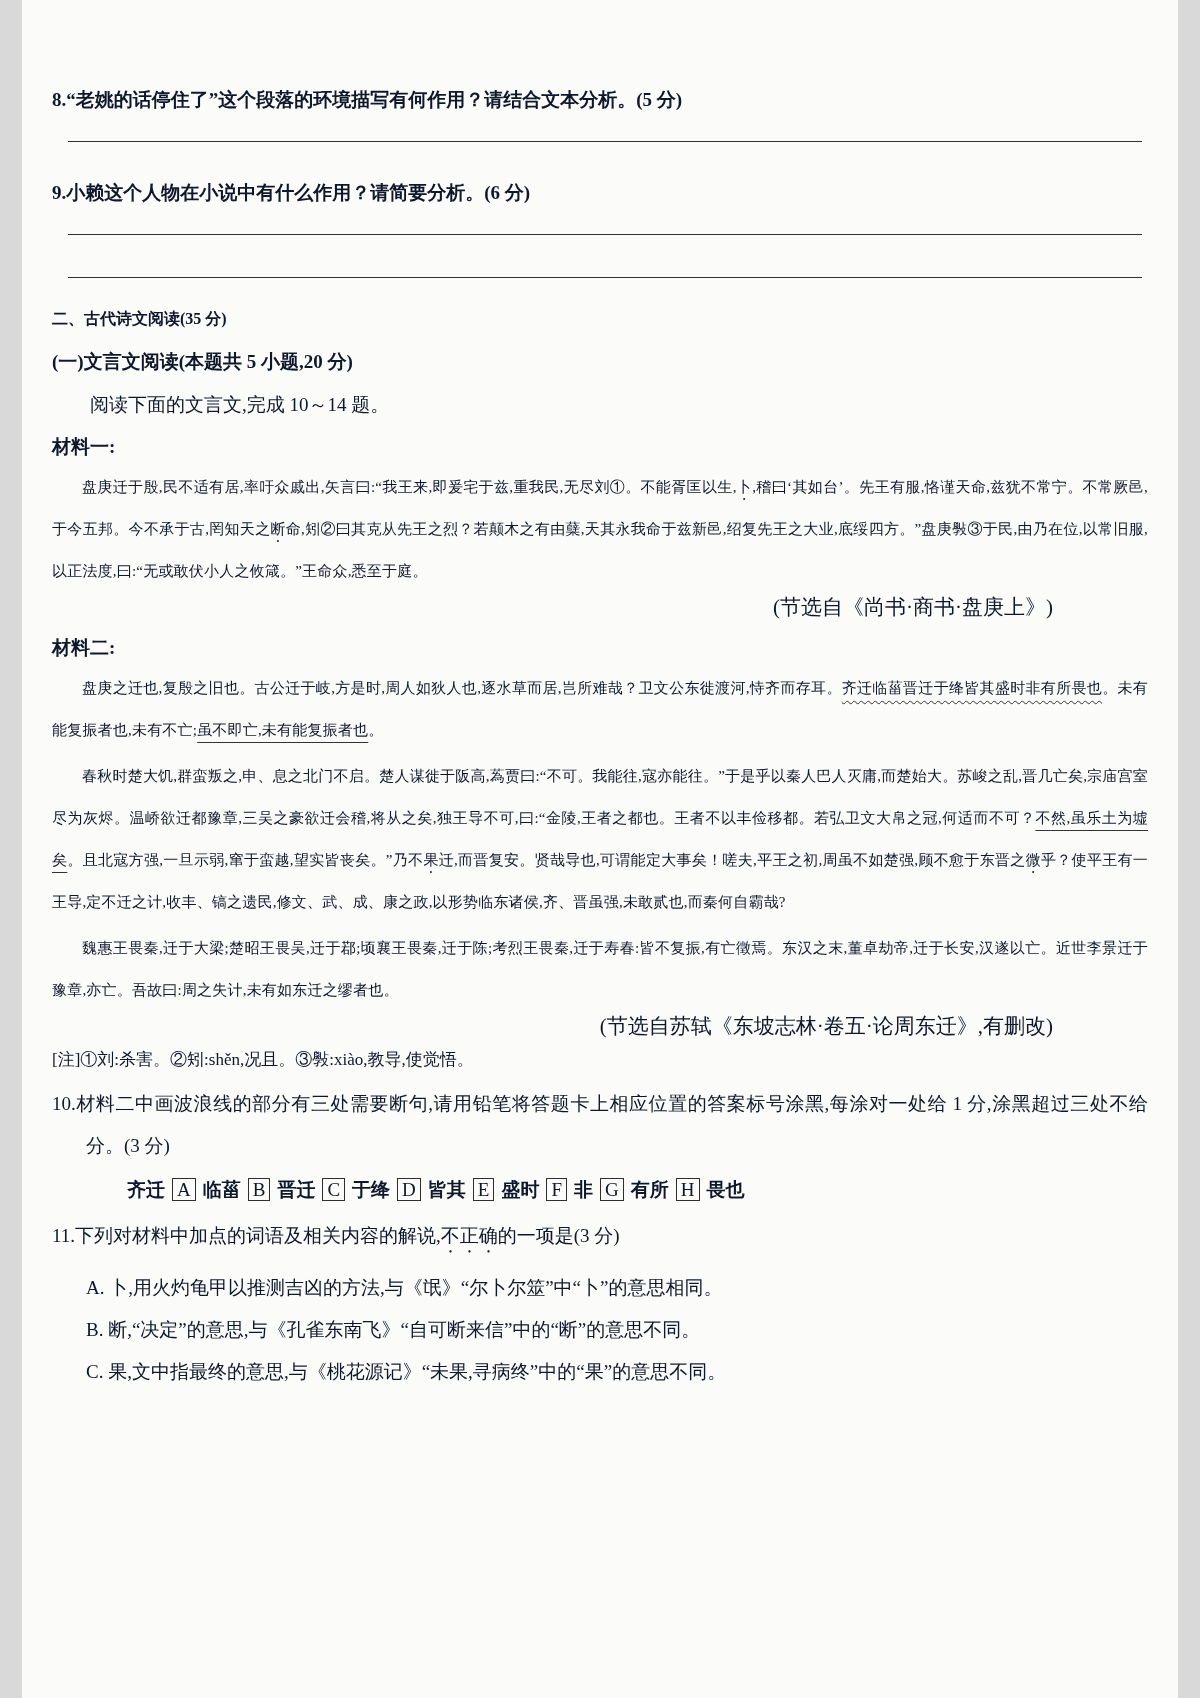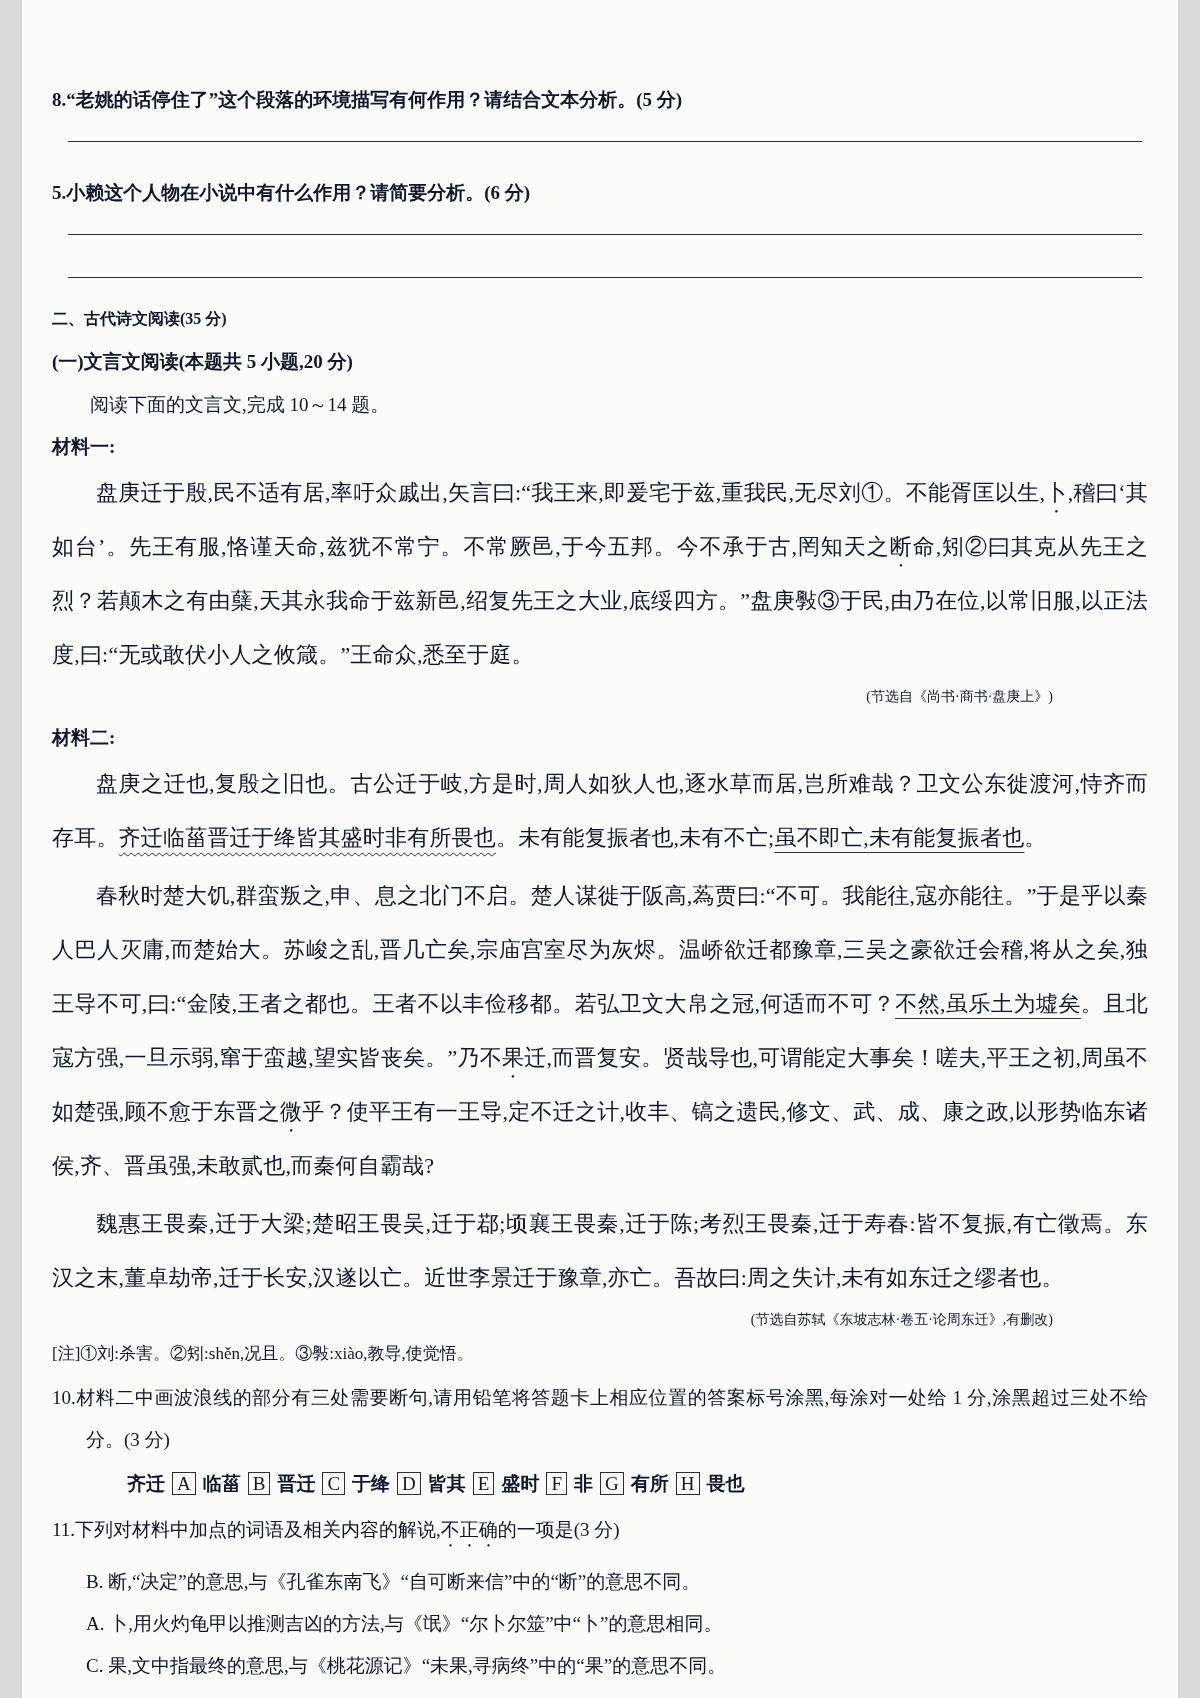--- a/index.html
+++ b/index.html
@@ -31,26 +31,26 @@
     margin-top: 13px; font-size: 19px; font-weight: 700; line-height: 30px;
   }
   .intro {
     margin-top: 13px; font-size: 19px; line-height: 30px; text-indent: 2em;
   }
   .material-label {
     margin-top: 12px; font-size: 19px; font-weight: 700; line-height: 30px;
   }
   .para {
     margin-top: 4px;
-    font-size: 22px; line-height: 54px;
+    font-size: 15px; line-height: 42px;
     text-align: justify; text-indent: 2em;
     letter-spacing: 0.2px;
   }
   .source {
-    font-size: 14px; line-height: 28px; text-align: right; padding-right: 95px;
+    font-size: 21px; line-height: 28px; text-align: right; padding-right: 95px;
     margin-top: 1px;
   }
   .note {
     margin-top: 7px; font-size: 17px; line-height: 26px;
   }
   .q10-stem {
     margin-top: 10px; font-size: 19px; font-weight: 400; line-height: 42px;
     padding-left: 34px; text-indent: -34px; text-align: justify;
   }
   .seg-line {
@@ -93,21 +93,21 @@
 <body>
 
 <div class="page">
 
   <section>
     <p class="q-stem">8.“老姚的话停住了”这个段落的环境描写有何作用？请结合文本分析。(5 分)</p>
     <div class="answer-line"></div>
   </section>
 
   <section class="block-q9">
-    <p class="q-stem">5.小赖这个人物在小说中有什么作用？请简要分析。(6 分)</p>
+    <p class="q-stem">9.小赖这个人物在小说中有什么作用？请简要分析。(6 分)</p>
     <div class="answer-line"></div>
     <div class="answer-line gap"></div>
   </section>
 
   <h2 class="section-title">二、古代诗文阅读(35 分)</h2>
   <p class="subsection">(一)文言文阅读(本题共 5 小题,20 分)</p>
   <p class="intro">阅读下面的文言文,完成 10～14 题。</p>
 
   <section>
     <p class="material-label">材料一:</p>
@@ -126,19 +126,19 @@
   <p class="note">[注]①刘:杀害。②矧:shěn,况且。③斅:xiào,教导,使觉悟。</p>
 
   <section>
     <p class="q10-stem">10.材料二中画波浪线的部分有三处需要断句,请用铅笔将答题卡上相应位置的答案标号涂黑,每涂对一处给 1 分,涂黑超过三处不给分。(3 分)</p>
     <p class="seg-line"><span>齐迁</span><span class="seg-box">A</span><span>临菑</span><span class="seg-box">B</span><span>晋迁</span><span class="seg-box">C</span><span>于绛</span><span class="seg-box">D</span><span>皆其</span><span class="seg-box">E</span><span>盛时</span><span class="seg-box">F</span><span>非</span><span class="seg-box">G</span><span>有所</span><span class="seg-box">H</span><span>畏也</span></p>
   </section>
 
   <section>
     <p class="q11-stem"><span>11.下列对材料中加点的词语及相关内容的解说,</span><span class="seg-dot">不正确</span><span>的一项是(3 分)</span></p>
     <div class="options">
+      <p class="option">A. 卜,用火灼龟甲以推测吉凶的方法,与《氓》“尔卜尔筮”中“卜”的意思相同。</p>
       <p class="option">B. 断,“决定”的意思,与《孔雀东南飞》“自可断来信”中的“断”的意思不同。</p>
-      <p class="option">A. 卜,用火灼龟甲以推测吉凶的方法,与《氓》“尔卜尔筮”中“卜”的意思相同。</p>
       <p class="option">C. 果,文中指最终的意思,与《桃花源记》“未果,寻病终”中的“果”的意思不同。</p>
     </div>
   </section>
 
 </div>
 
 </body></html>

